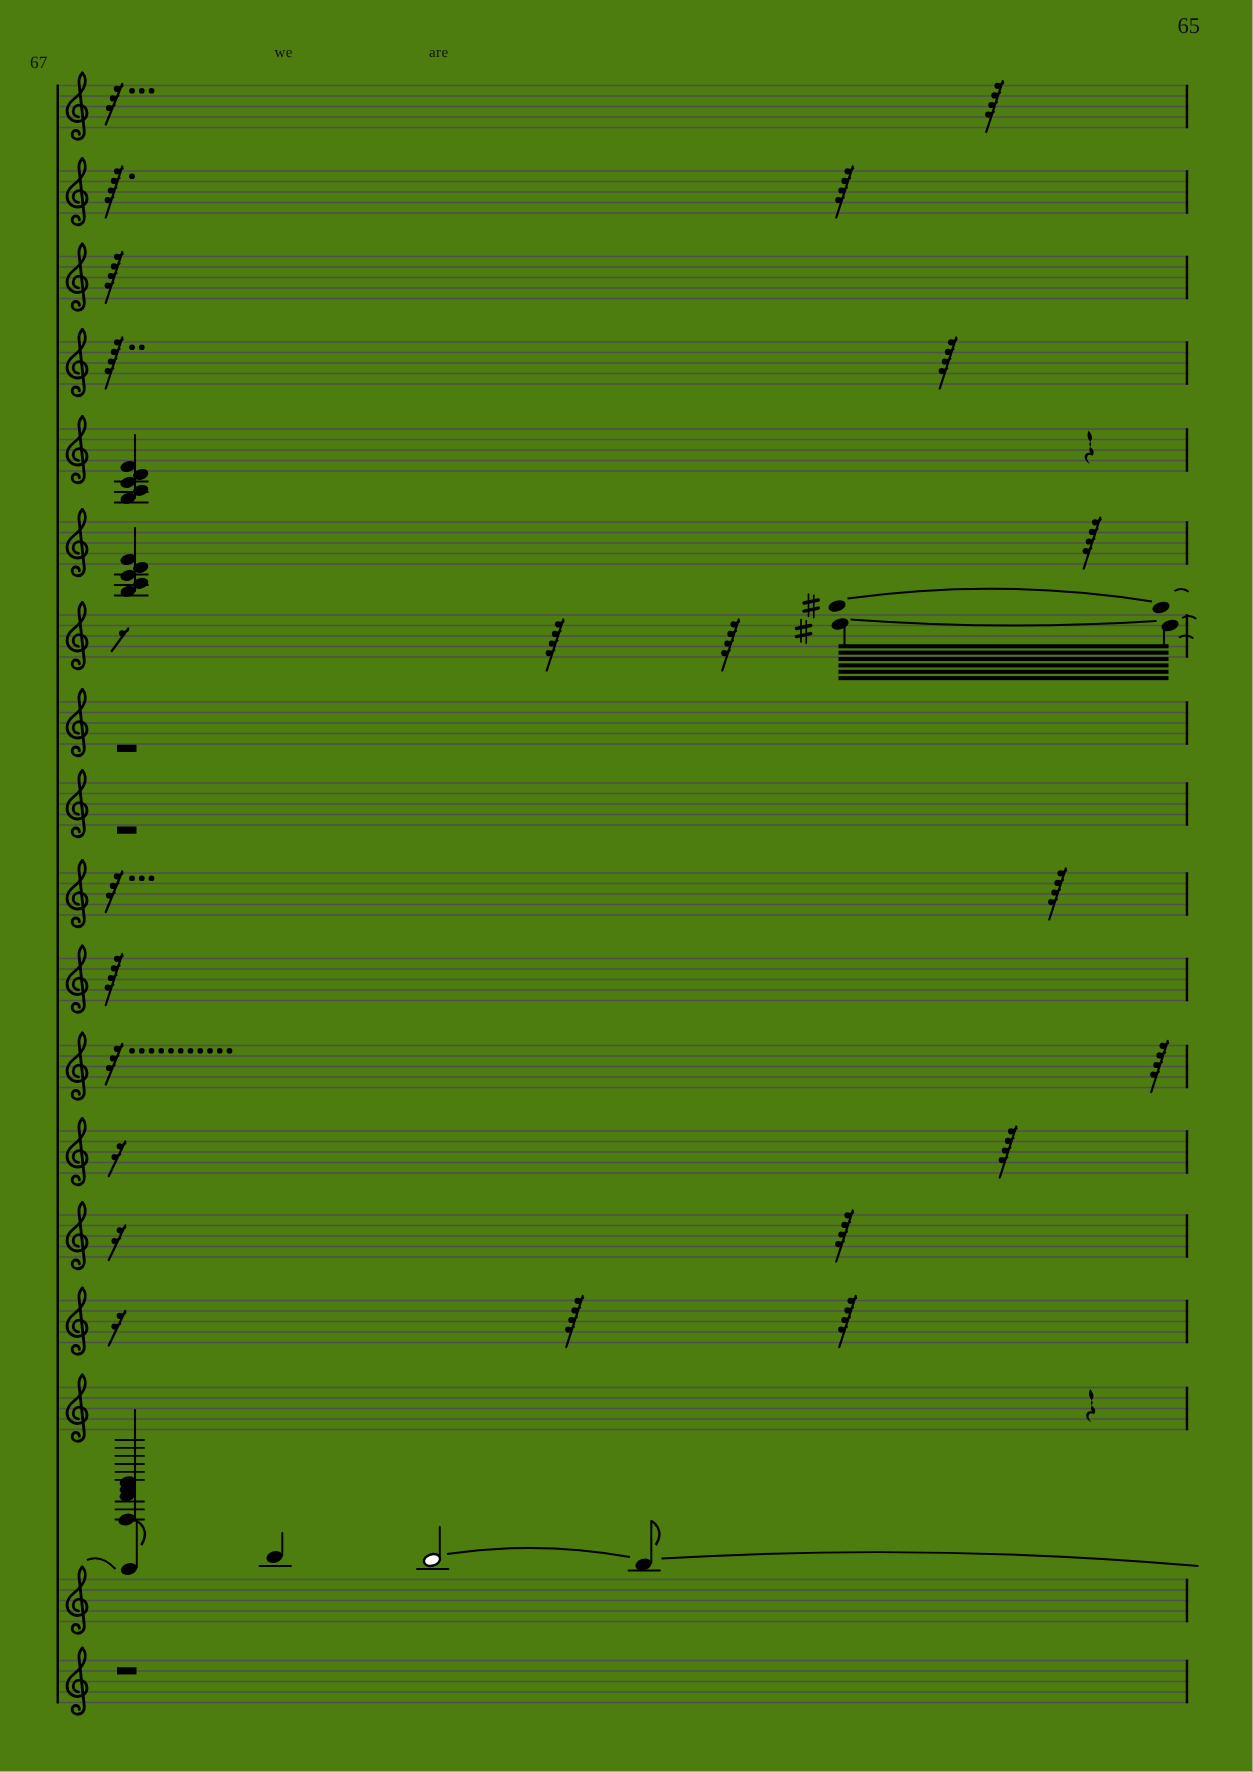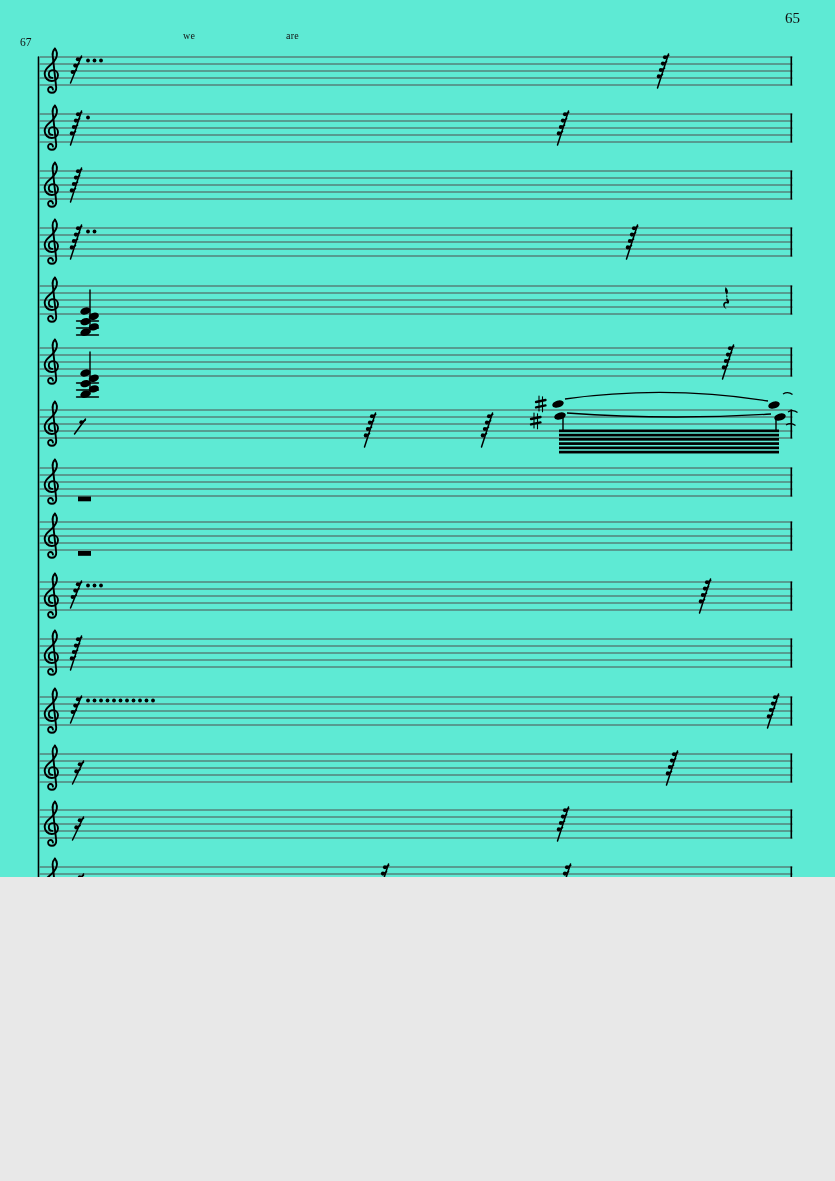--- a/index.html
+++ b/index.html
@@ -1,18 +1,18 @@
 <!DOCTYPE html>
 <html><head>
 <meta charset="utf-8">
 <style>
   html,body{margin:0;padding:0;background:#e8e8e8;}
   .page{
-    position:relative;width:835px;height:877px;margin:0 auto;
-    background:#5eead4;overflow:hidden;
+    position:relative;width:835px;height:1181px;margin:0 auto;
+    background:#4d7c0f;overflow:hidden;
     font-family:"Liberation Serif", serif;color:#000;
   }
   .txt{position:absolute;line-height:1;color:#111;}
   .page-number{left:785px;top:11px;font-size:15px;}
   .measure-number{left:20px;top:37px;font-size:11.5px;}
   .lyric{font-size:10px;letter-spacing:0.3px;}
   .lyric-0{left:183px;top:31px;}
   .lyric-1{left:274px;top:31px;margin-left:12px;}
   svg#score-svg{position:absolute;left:0;top:0;}
 </style>

